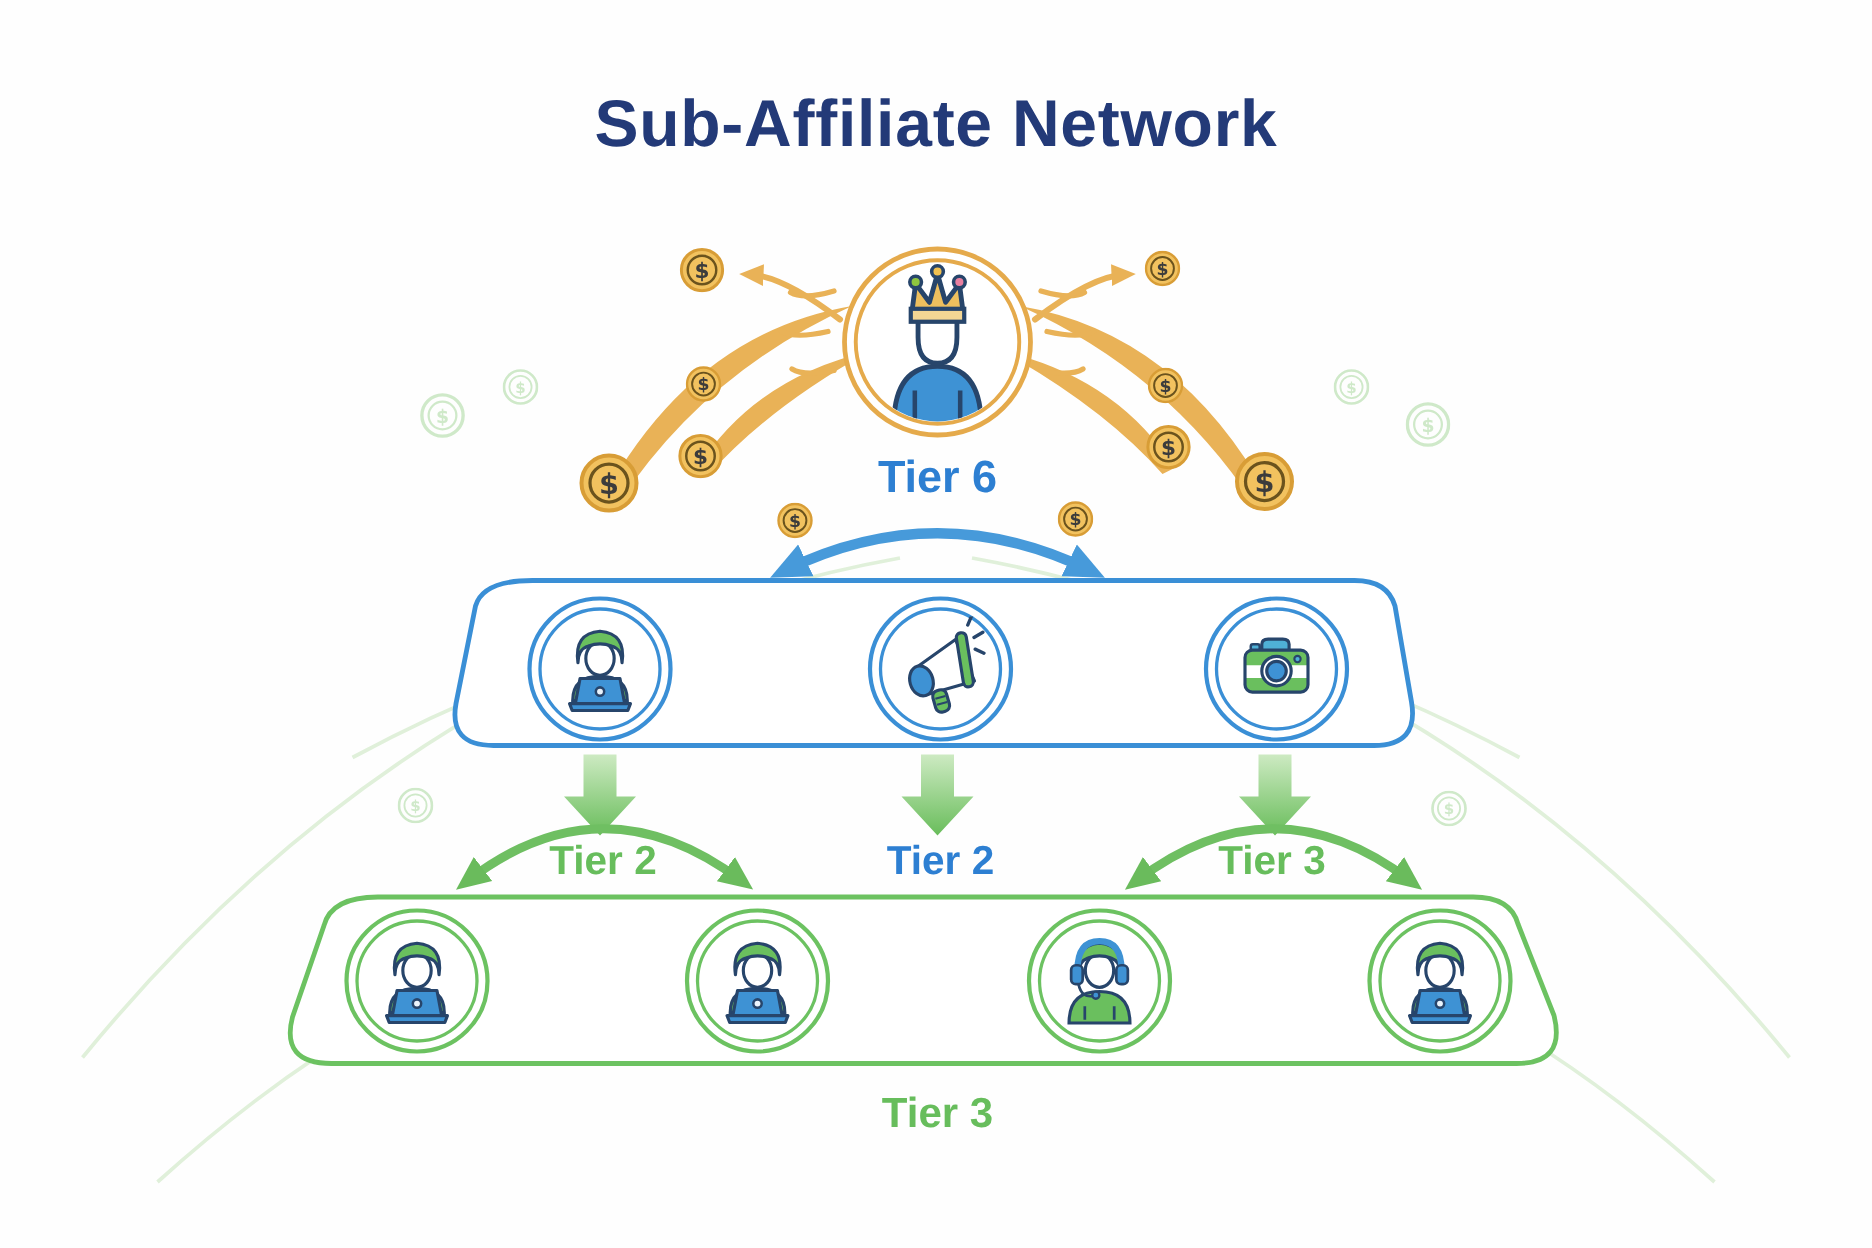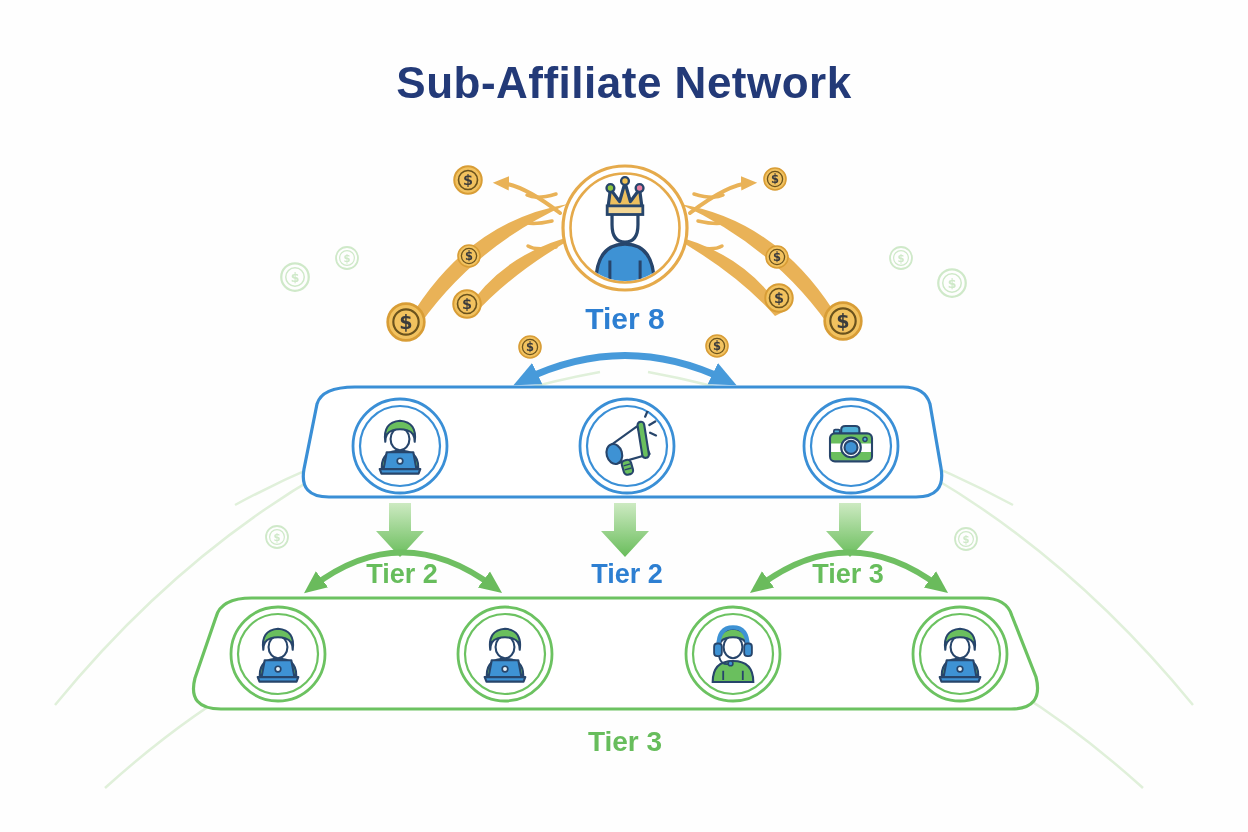--- a/index.html
+++ b/index.html
@@ -215,19 +215,19 @@
     </g>
     <g>
       <circle cx="960" cy="654" r="47" fill="#ffffff" stroke="#6cc261" stroke-width="2.8"></circle>
       <circle cx="960" cy="654" r="40" fill="none" stroke="#6cc261" stroke-width="2.2"></circle>
       <use href="#sym-person-laptop" x="925" y="619" width="70" height="70"></use>
     </g>
   </g>
 </svg>
 
 <div class="title">Sub-Affiliate Network</div>
-<div class="txt t-blue" style="left:625px;top:319px;font-size:30px;">Tier 8</div>
+<div class="txt t-blue" style="left:625px;top:319px;font-size:30px;">Tier 6</div>
 <div class="txt t-green" style="left:402px;top:574px;font-size:27px;">Tier 2</div>
 <div class="txt t-blue" style="left:627px;top:574px;font-size:27px;">Tier 2</div>
 <div class="txt t-green" style="left:848px;top:574px;font-size:27px;">Tier 3</div>
 <div class="txt t-green" style="left:625px;top:742px;font-size:28px;">Tier 3</div>
 
 </div>
 
 </body></html>

